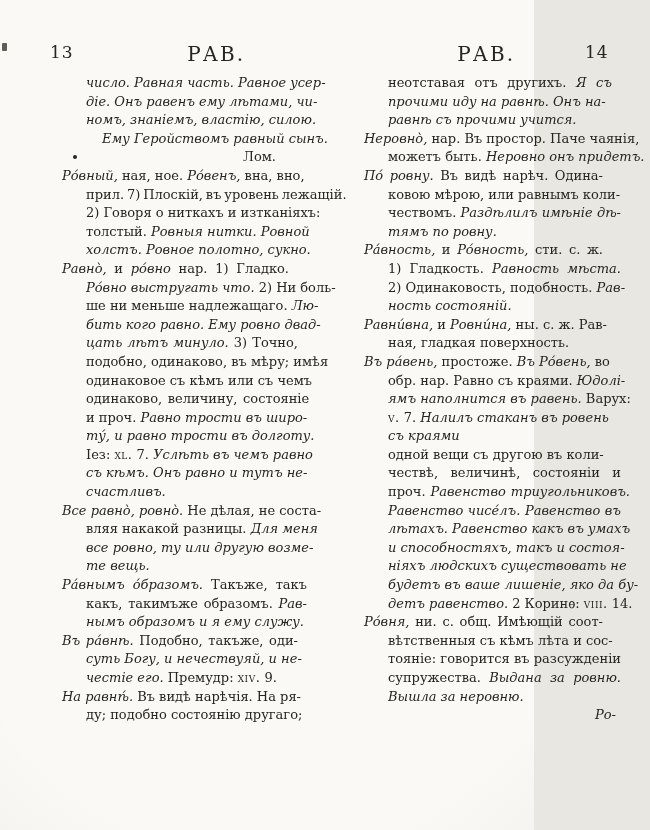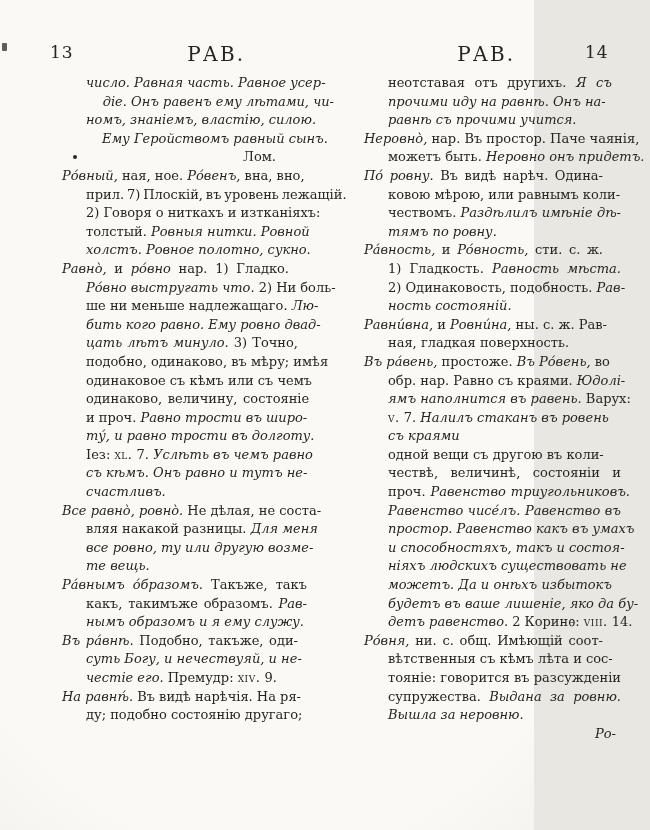--- a/index.html
+++ b/index.html
@@ -53,21 +53,21 @@
 <div class="page">
   <div class="speck"></div>
   <div class="pagenum" id="pn-left">13</div>
   <div class="runhead" id="rh-left">РАВ.</div>
   <div class="runhead" id="rh-right">РАВ.</div>
   <div class="pagenum" id="pn-right">14</div>
   <div class="pmark"></div>
   <div class="col" id="col-left">
       <div>
         <div class="line ind1" style="word-spacing: 0px;"><span><span class="it">число. Равная часть. Равное усер-</span></span></div>
-        <div class="line ind1" style="word-spacing: 0px; text-align: right;"><span><span class="it">діе. Онъ равенъ ему лѣтами, чи-</span></span></div>
+        <div class="line ind1" style="word-spacing: 0px;"><span><span class="it">діе. Онъ равенъ ему лѣтами, чи-</span></span></div>
         <div class="line ind1"><span><span class="it">номъ, знаніемъ, властію, силою.</span></span></div>
         <div class="line ind2"><span><span class="it">Ему Геройствомъ равный сынъ.</span></span></div>
         <div class="line ind0 right" style="padding-right: 58px;"><span><span class="ro">Лом.</span></span></div>
       </div>
       <div>
         <div class="line ind0" style="word-spacing: 0px;"><span><span class="it">Ро́вный,</span><span class="ro"> ная, ное. </span><span class="it">Ро́венъ,</span><span class="ro"> вна, вно,</span></span></div>
         <div class="line ind1" style="word-spacing: -1.23px;"><span><span class="ro">прил. 7) Плоскій, въ уровень лежащій.</span></span></div>
         <div class="line ind1" style="word-spacing: 0px;"><span><span class="ro">2) Говоря о ниткахъ и изтканіяхъ:</span></span></div>
         <div class="line ind1" style="word-spacing: 0px;"><span><span class="ro">толстый. </span><span class="it">Ровныя нитки. Ровной</span></span></div>
         <div class="line ind1"><span><span class="it">холстъ. Ровное полотно, сукно.</span></span></div>
@@ -139,24 +139,23 @@
         <div class="line ind1" style="word-spacing: 0px;"><span><span class="ro">обр. нар. Равно съ краями. </span><span class="it">Юдолі-</span></span></div>
         <div class="line ind1" style="word-spacing: -0.01px;"><span><span class="it">ямъ наполнится въ равень. </span><span class="ro">Варух:</span></span></div>
         <div class="line ind1" style="word-spacing: 0px;"><span><span class="sc">v.</span><span class="ro"> 7. </span><span class="it">Налилъ стаканъ въ ровень</span></span></div>
         <div class="line ind1"><span><span class="it">съ краями</span></span></div>
       </div>
       <div>
         <div class="line ind1" style="word-spacing: 0px;"><span><span class="ro">одной вещи съ другою въ коли-</span></span></div>
         <div class="line ind1" style="word-spacing: 8.32px;"><span><span class="ro">чествѣ, величинѣ, состояніи и</span></span></div>
         <div class="line ind1" style="word-spacing: 0.83px;"><span><span class="ro">проч. </span><span class="it">Равенство триугольниковъ.</span></span></div>
         <div class="line ind1" style="word-spacing: 0.41px;"><span><span class="it">Равенство чисе́лъ. Равенство въ</span></span></div>
-        <div class="line ind1" style="word-spacing: 0px;"><span><span class="it">простор. Равенство какъ въ умахъ</span></span></div>
+        <div class="line ind1" style="word-spacing: 0px;"><span><span class="it">лѣтахъ. Равенство какъ въ умахъ</span></span></div>
         <div class="line ind1" style="word-spacing: -0.01px;"><span><span class="it">и способностяхъ, такъ и состоя-</span></span></div>
         <div class="line ind1" style="word-spacing: 0px;"><span><span class="it">ніяхъ людскихъ существовать не</span></span></div>
-        <div class="line ind1" style="word-spacing: 0.04px;"><span><span class="it">можетъ. Да и онѣхъ избытокъ</span></span></div>
         <div class="line ind1" style="word-spacing: 0.01px;"><span><span class="it">будетъ въ ваше лишеніе, яко да бу-</span></span></div>
         <div class="line ind1"><span><span class="it">детъ равенство. </span><span class="ro">2 Коринѳ: </span><span class="sc">viii.</span><span class="ro"> 14.</span></span></div>
       </div>
       <div>
         <div class="line ind0" style="word-spacing: 1.62px;"><span><span class="it">Ро́вня,</span><span class="ro"> ни. с. общ. Имѣющій соот-</span></span></div>
         <div class="line ind1" style="word-spacing: 0px;"><span><span class="ro">вѣтственныя съ кѣмъ лѣта и сос-</span></span></div>
         <div class="line ind1" style="word-spacing: 0.07px;"><span><span class="ro">тояніе: говорится въ разсужденіи</span></span></div>
         <div class="line ind1" style="word-spacing: 4.19px;"><span><span class="ro">супружества. </span><span class="it">Выдана за ровню.</span></span></div>
         <div class="line ind1"><span><span class="it">Вышла за неровню.</span></span></div>
       </div>

